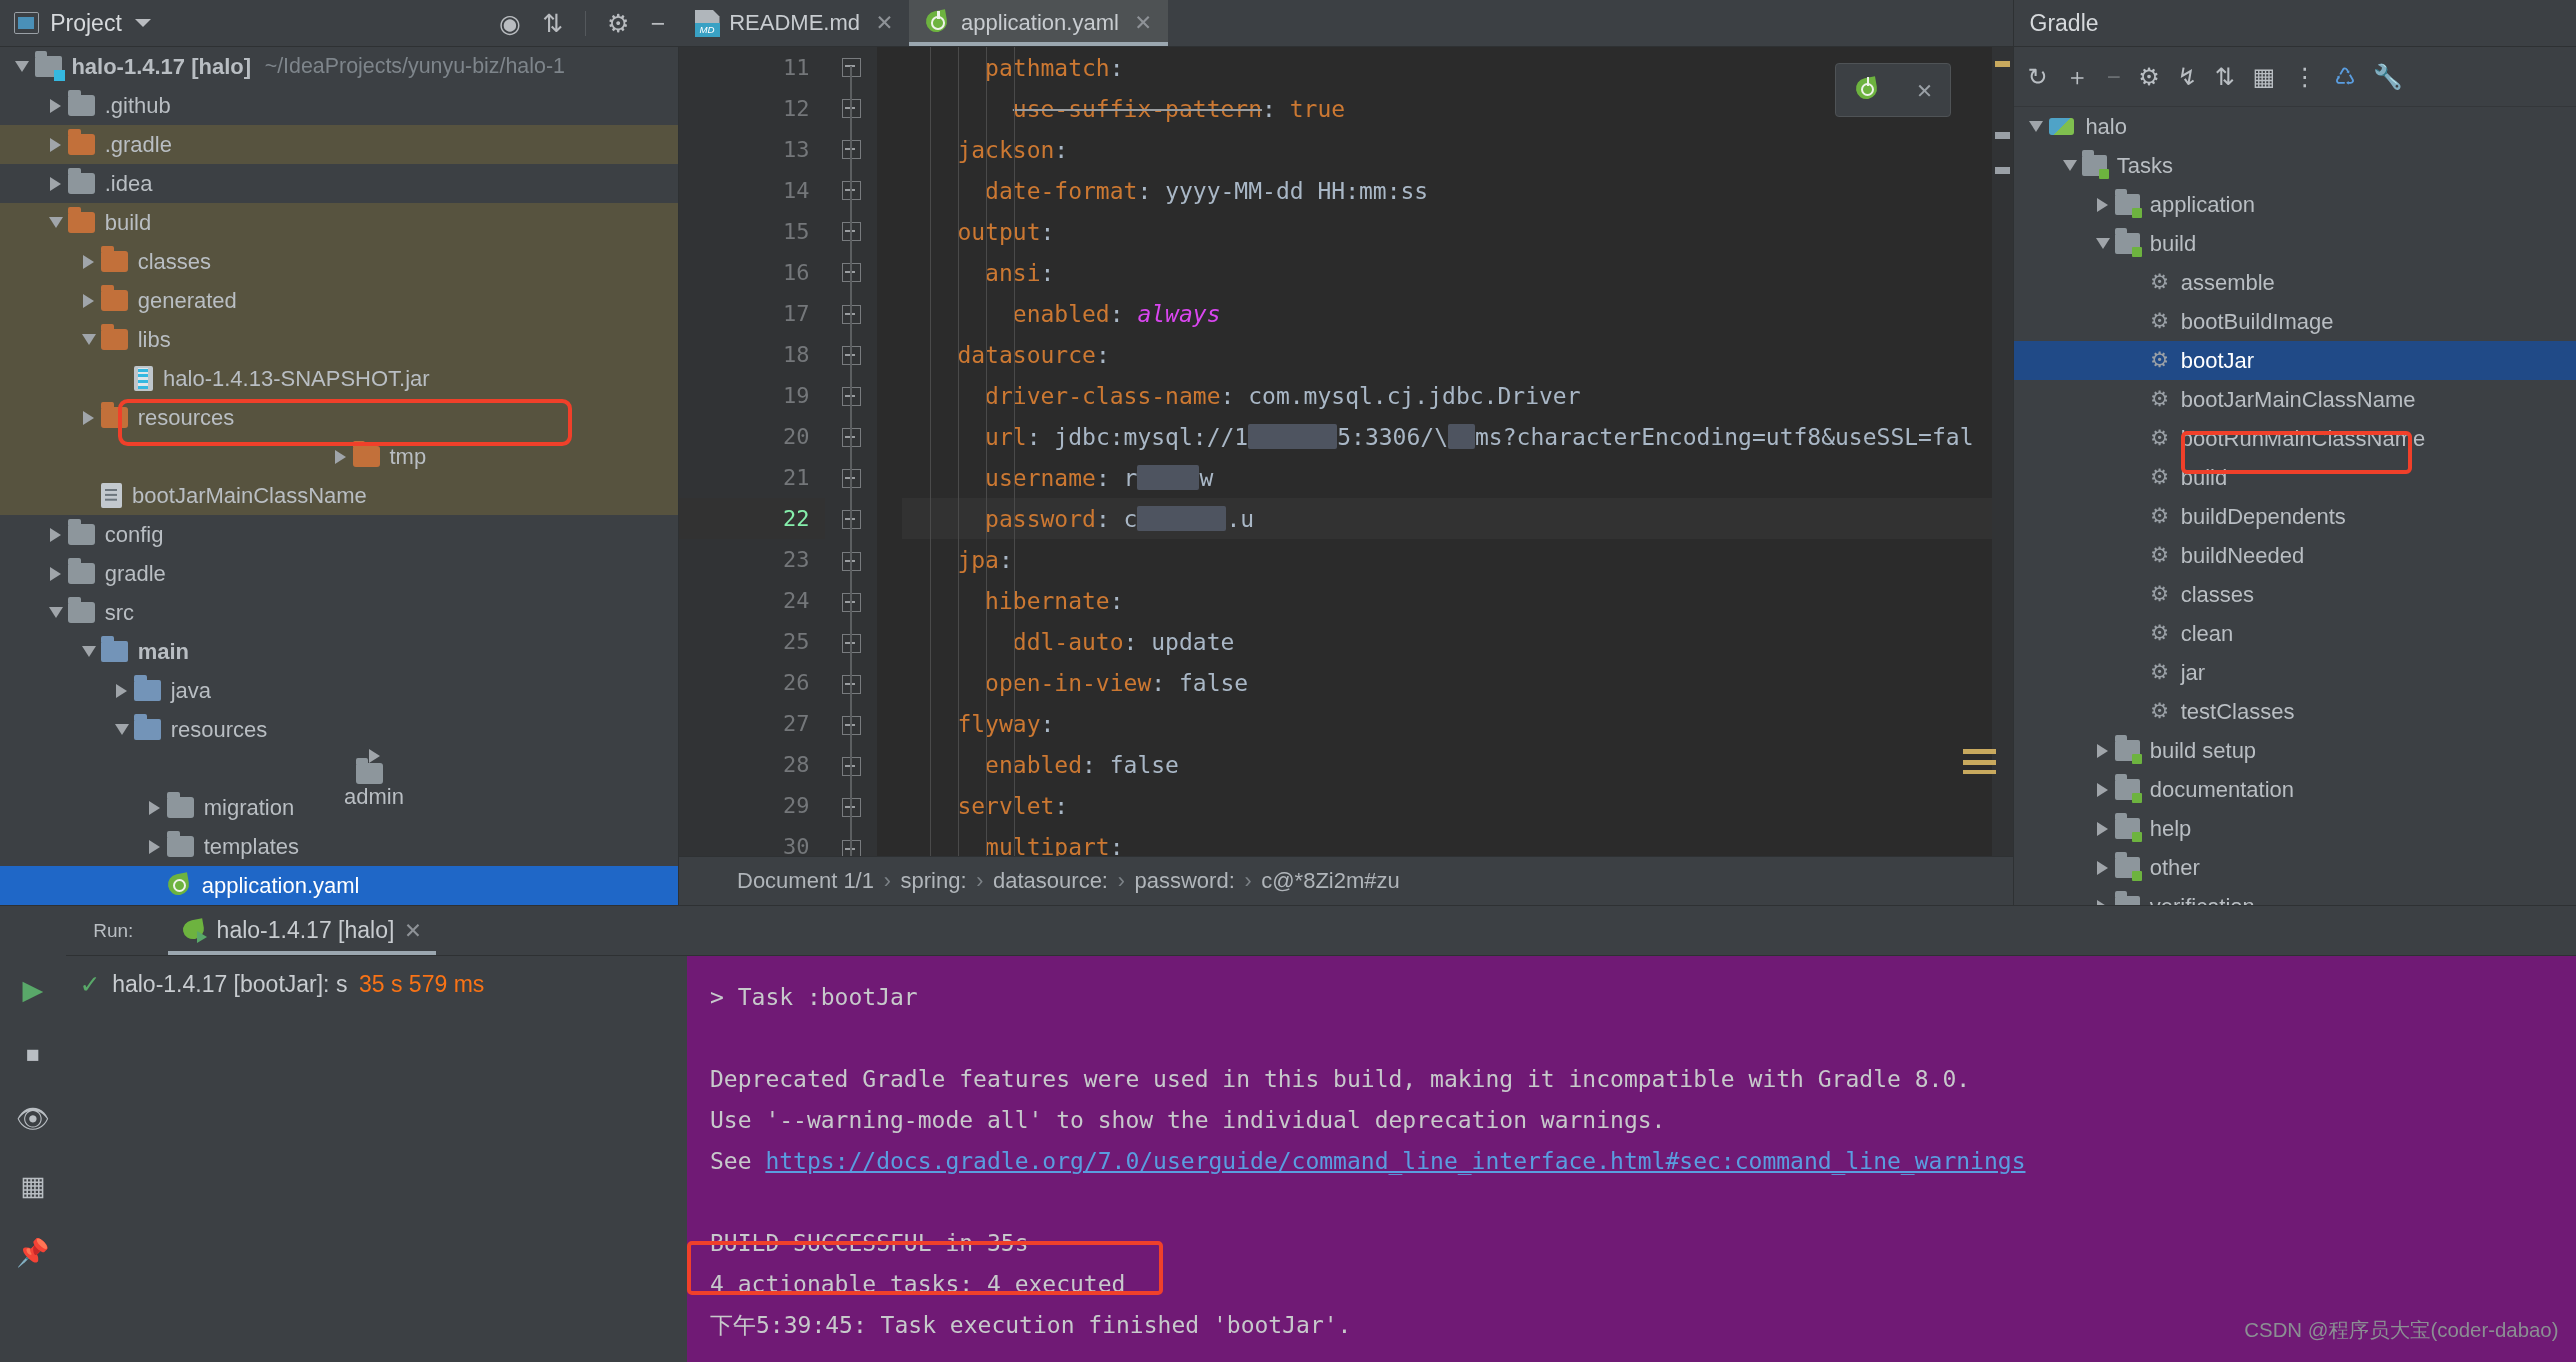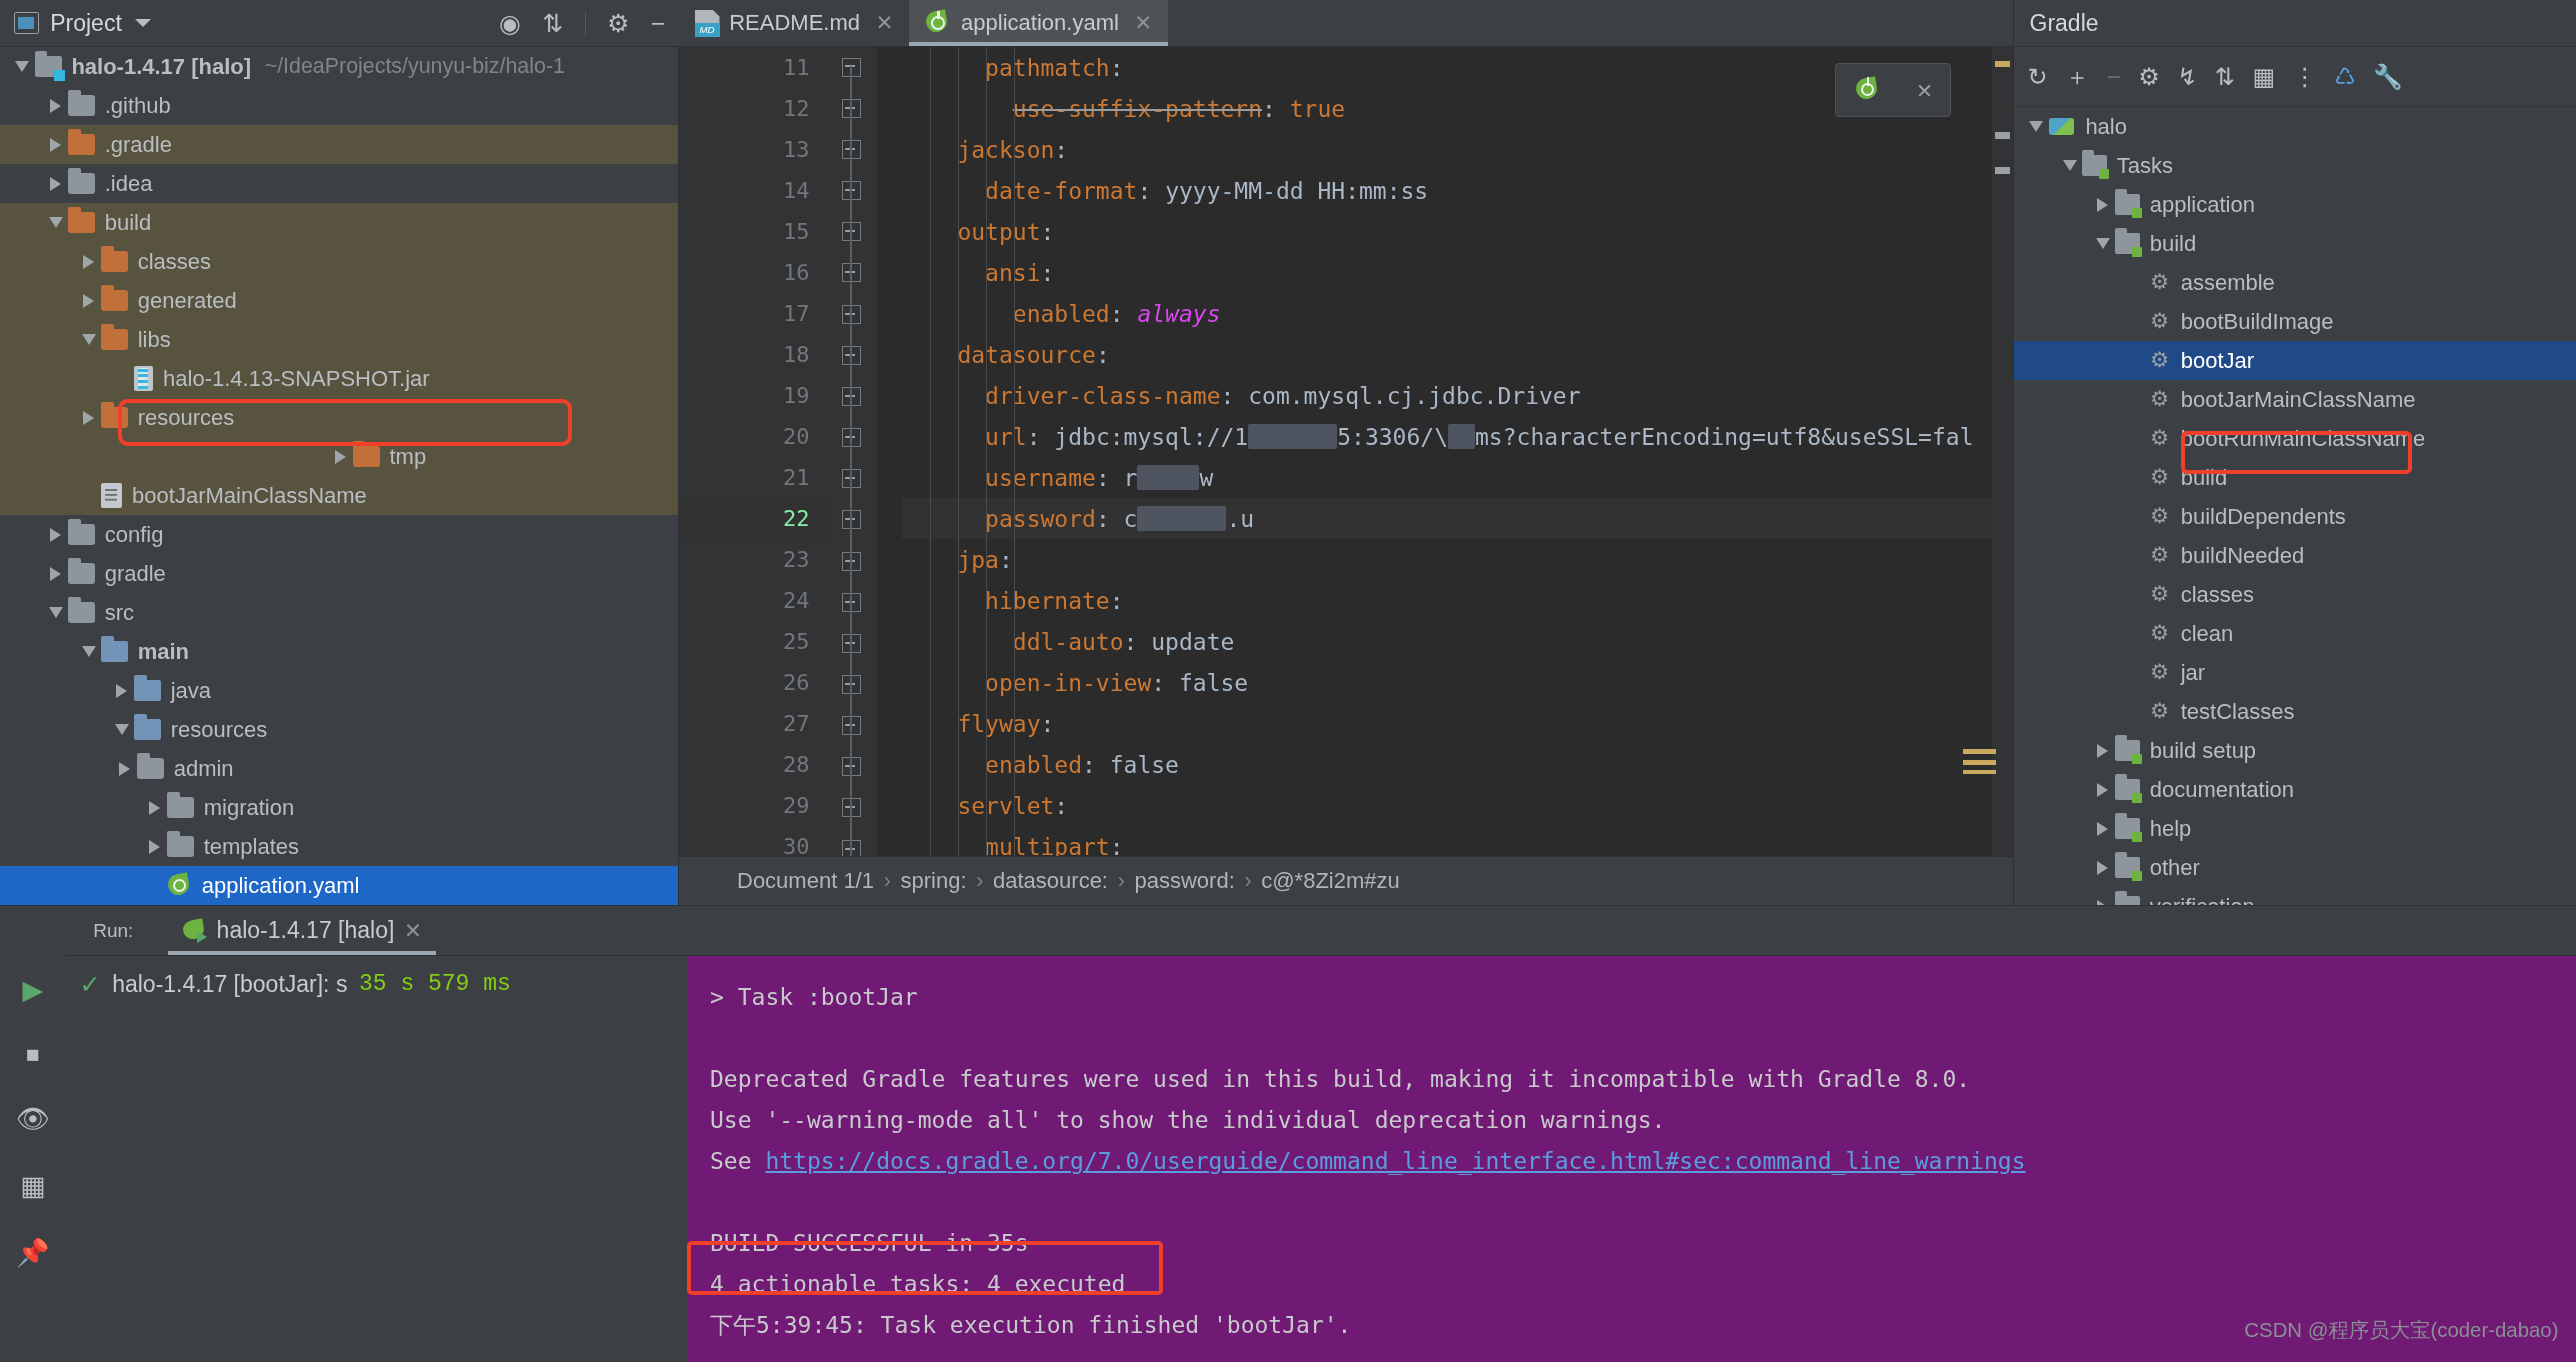--- a/index.html
+++ b/index.html
@@ -195,21 +195,21 @@
   .run-tab { display:flex; align-items:center; gap:9.7px; color:#c8ccd0; font-size:23px;
              padding: 0 13.6px; height:100%; position:relative; cursor:pointer;}
   .run-tab.active::after{content:"";position:absolute;left:0;right:0;bottom:0;height:3.9px;background:#9ba7b0;}
   .ic-run { width:25px;height:25px;position:relative;}
   .ic-run .leaf{position:absolute;left:1px;top:1.9px;width:21.4px;height:19.4px;border-radius:50% 0 50% 50%;background:#6db33f;transform:rotate(-10deg);}
   .ic-run .tri{position:absolute;right:0;bottom:0;width:0;height:0;border-left:10.7px solid #59a869;border-top:6.8px solid transparent;border-bottom:6.8px solid transparent;}
   .run-body { flex:1; display:flex; min-height:0; }
   .run-tree { width: 621px; background:#3c4044; padding: 13.6px 0 0 13.6px; }
   .run-item { display:flex; align-items:center; gap:11.6px; font-size:23px; color:#c8ccd0; }
   .check { color:#59a869; font-size:25px; }
-  .dim { color:#84cc16;font-family:Liberation Mono, monospace; }
+  .dim { color:#f97316; }
   .console {
     flex:1; background:#701a75; font-family:"DejaVu Sans Mono", monospace;
     font-size:23px; color:#c7c9cb; padding: 21.4px 0 0 23px; position:relative; overflow:hidden;
     line-height: 41px;
   }
   .console .lnk { color:#5a9de0; text-decoration: underline; }
   .hl-build {
     position:absolute; left: 0px; top: 285px; width: 476px; height: 54px;
     border:4.9px solid #f0402a; border-radius:4.9px; pointer-events:none;
   }
@@ -383,21 +383,21 @@
             <span class="fi src"></span>
             <span class="nlabel">java</span>
           </div>
           <div class="node" style="padding-left: 109px;">
             <span class="arrow open">
               <i></i>
             </span>
             <span class="fi src"></span>
             <span class="nlabel">resources</span>
           </div>
-          <div class="node" style="padding-left: 112px;">
+          <div class="node" style="padding-left: 70px; flex-direction: column;">
             <span class="arrow">
               <i></i>
             </span>
             <span class="fi folder grey"></span>
             <span class="nlabel">admin</span>
           </div>
           <div class="node" style="padding-left: 142px;">
             <span class="arrow">
               <i></i>
             </span>

